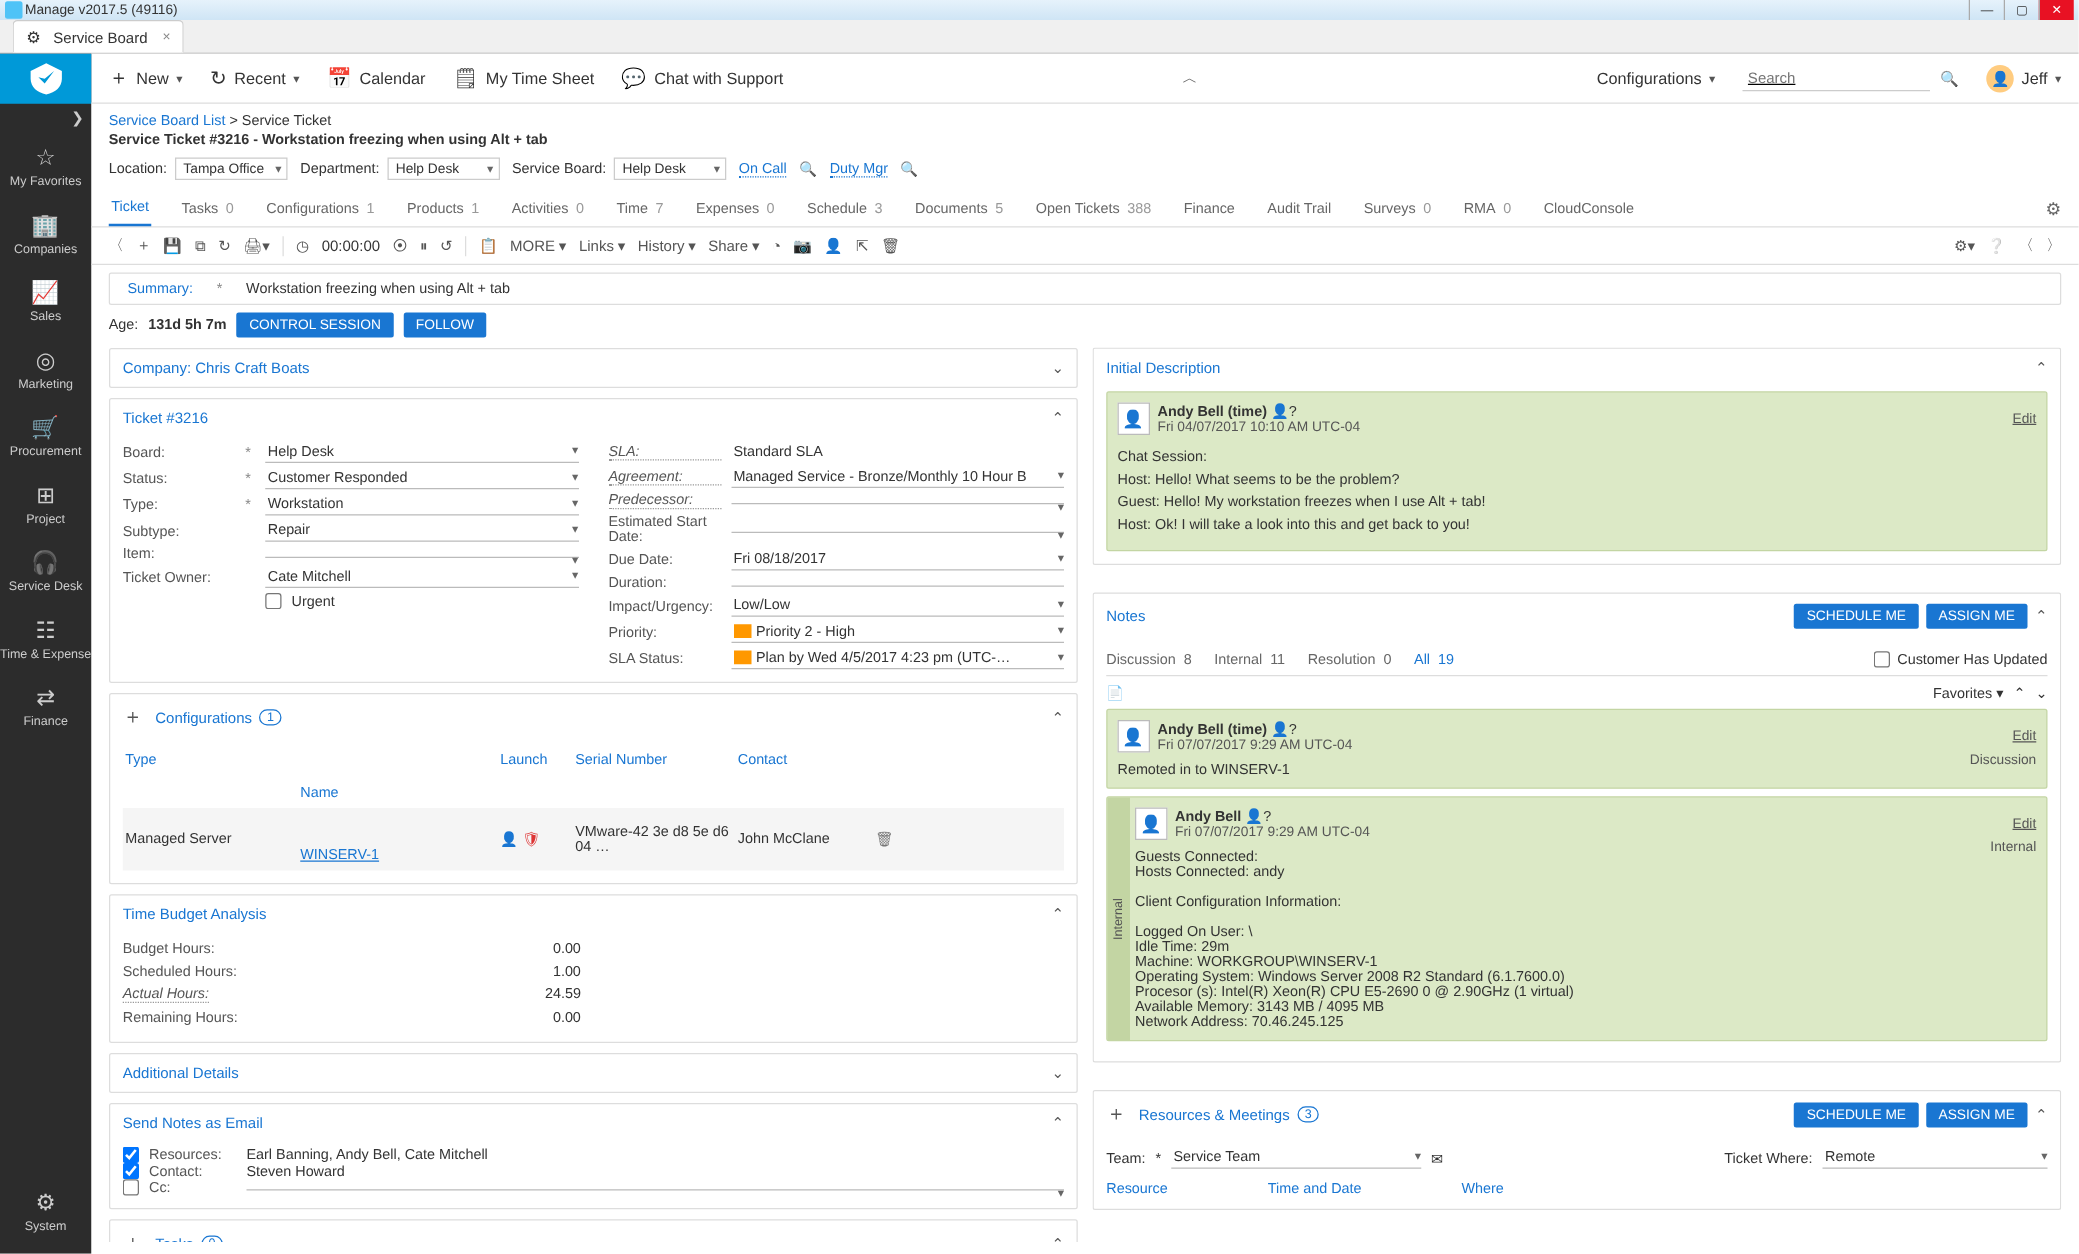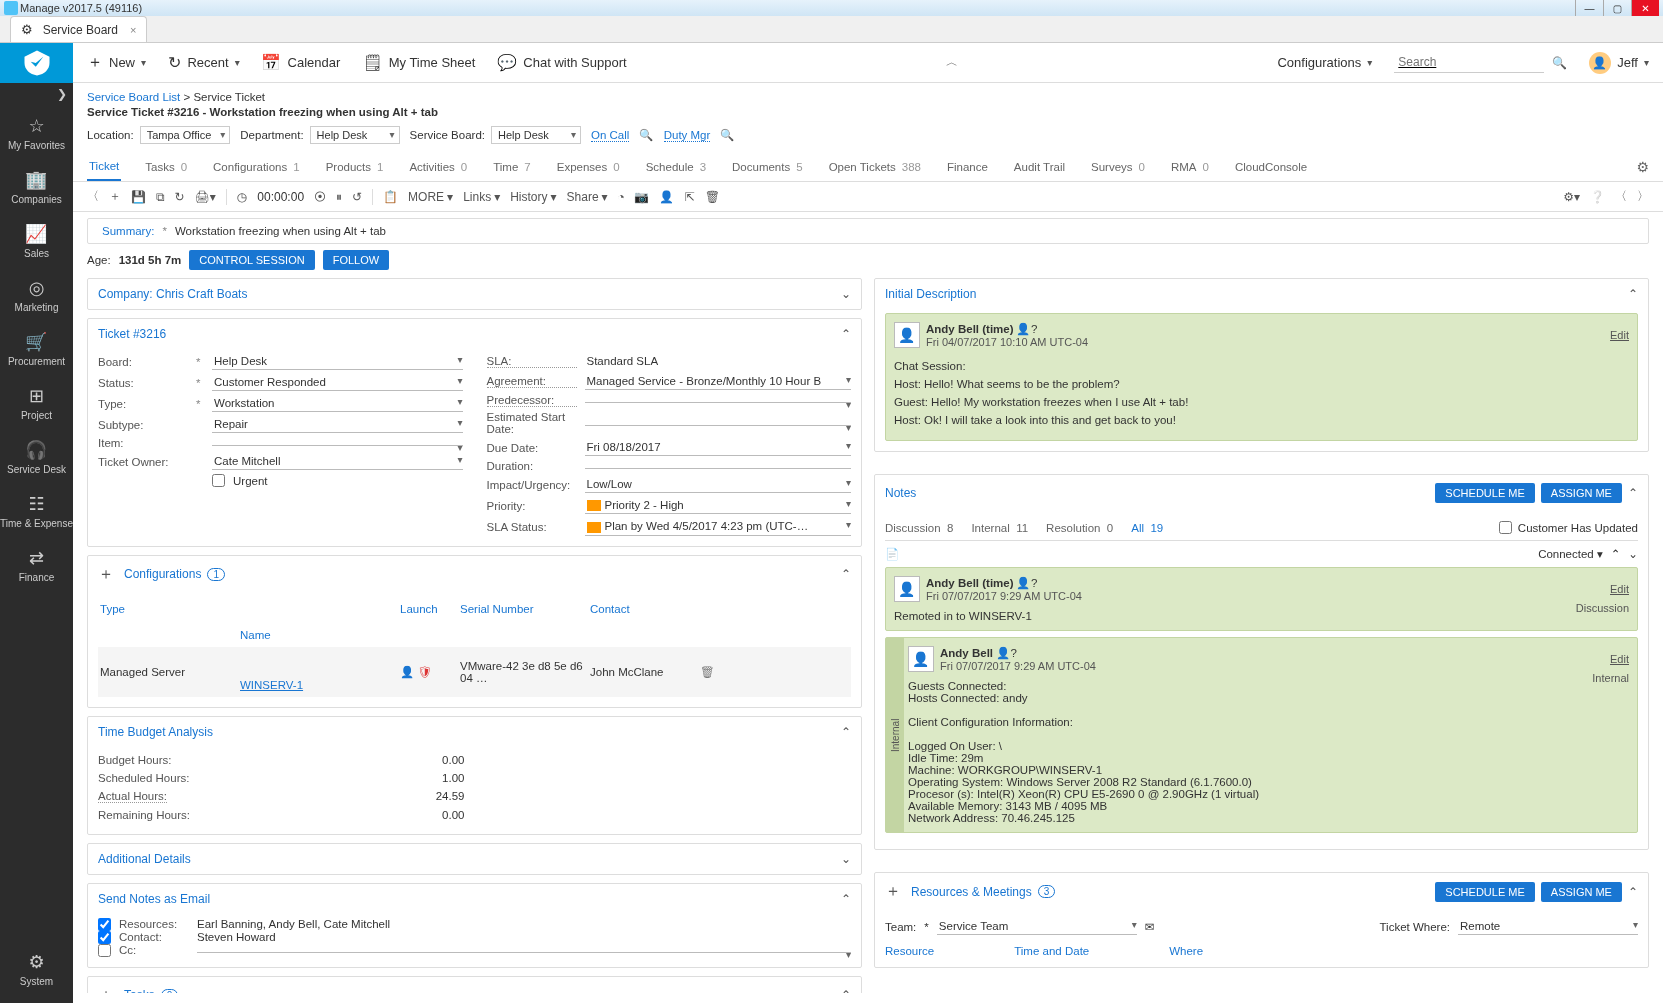--- a/index.html
+++ b/index.html
@@ -63,21 +63,21 @@
 .sub-tab .cnt { color: #999; }
 .sub-gear { margin-left: auto; font-size: 14px; color: #666; }
 
 
 .action-toolbar { display: flex; align-items: center; gap: 10px; padding: 6px 14px; border-bottom: 1px solid #ddd; font-size: 12px; }
 .act-btn { cursor: pointer; display: flex; align-items: center; gap: 3px; color: #555; }
 .act-sep { width: 1px; height: 16px; background: #ddd; }
 .act-flex { flex: 1; }
 
 
-.summary-row { display: flex; align-items: center; padding: 6px 14px; border: 1px solid #ddd; margin: 6px 14px 6px 14px; background: #fff; font-size: 11.5px; border-radius: 2px; }
+.summary-row { display: flex; align-items: center; padding: 6px 14px; border: 1px solid #ddd; margin: 6px 14px 6px 14px; background: #fff; font-size: 11.5px; border-radius: 2px; gap: 11px; }
 .summary-row .lbl { color: #1976d2; font-weight: 500; margin-right: 8px; }
 .summary-row .req { color: #888; margin-right: 8px; }
 
 
 .age-row { display: flex; align-items: center; gap: 8px; padding: 0 14px 8px; font-size: 11.5px; }
 .btn-blue { background: #1976d2; color: #fff; border: none; padding: 4px 10px; font-size: 11px; border-radius: 2px; font-weight: 500; cursor: pointer; }
 
 
 .body-cols { display: flex; gap: 12px; padding: 0 14px 10px; flex: 1; min-height: 0; }
 .col-left { flex: 1; min-width: 0; display: flex; flex-direction: column; gap: 8px; overflow-y: auto; }
@@ -107,21 +107,21 @@
 .ct-type { width: 140px; }
 .ct-name { width: 160px; margin-top: 26px; }
 .ct-launch { width: 60px; }
 .ct-serial { width: 130px; }
 .ct-contact { width: 110px; }
 .ct-del { width: 24px; color: #777; }
 
 
 .tb-row { display: flex; justify-content: space-between; padding: 3px 0; }
 .tb-row .tl { color: #555; }
-.tb-dotted { border-bottom: 1px dotted #999; }
+.tb-dotted { border-bottom: 1px dotted #999; font-style: italic; }
 
 
 .desc-card { background: #dce9c6; border: 1px solid #c3d5a3; border-radius: 2px; padding: 8px; font-size: 11.5px; }
 .note-head { display: flex; align-items: center; gap: 6px; }
 .note-head .av { width: 26px; height: 26px; background: #fff; border: 1px solid #bbb; display: flex; align-items: center; justify-content: center; font-size: 14px; }
 .note-head .nm { font-weight: bold; }
 .note-head .edit { margin-left: auto; color: #555; text-decoration: underline; cursor: pointer; font-size: 11px; }
 .note-meta { font-size: 11px; color: #555; margin-left: 32px; }
 .desc-body { margin-top: 12px; }
 .desc-body p { margin-bottom: 6px; }
@@ -595,21 +595,21 @@
               <span class="notes-tab"><span>Internal</span>&nbsp;&nbsp;<span>11</span></span>
               <span class="notes-tab"><span>Resolution</span>&nbsp;&nbsp;<span>0</span></span>
               <span class="notes-tab active"><span>All</span>&nbsp;&nbsp;<span>19</span></span>
               <span class="notes-flags">
                   <input type="checkbox" class="chk" style="">
                   <span>Customer Has Updated</span>
                 </span>
             </div>
             <div class="notes-toolbar">
               <span>📄</span>
-              <span class="sort"><span>Connected</span> ▾</span>
+              <span class="sort"><span>Favorites</span> ▾</span>
               <span>⌃</span>
               <span>⌄</span>
             </div>
 
             <div class="note-card">
               <div class="note-head">
                 <span class="av">👤</span>
                 <div>
                   <div><span class="nm">Andy Bell (time)</span> <span>👤?</span></div>
                   <div style="font-size:11px;color:#555">Fri 07/07/2017 9:29 AM UTC-04</div>

